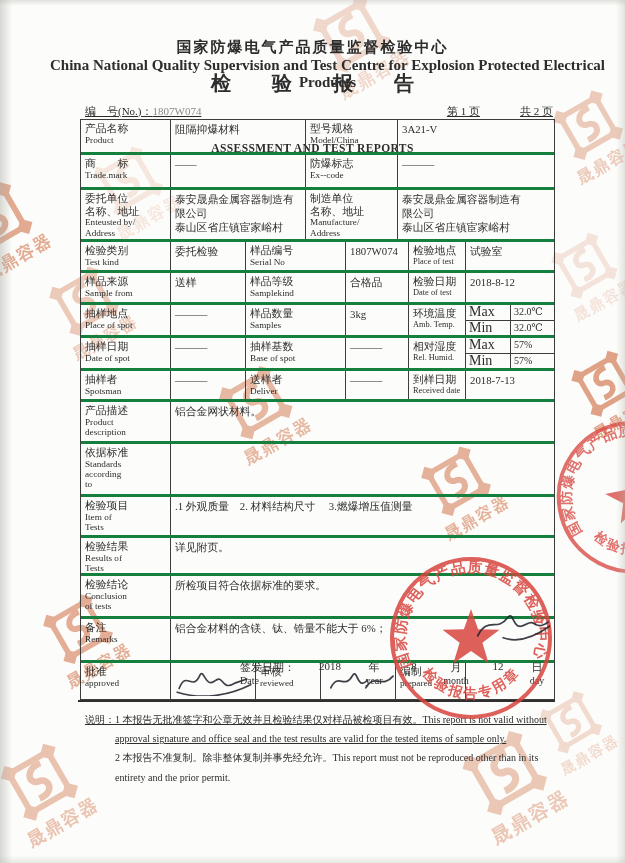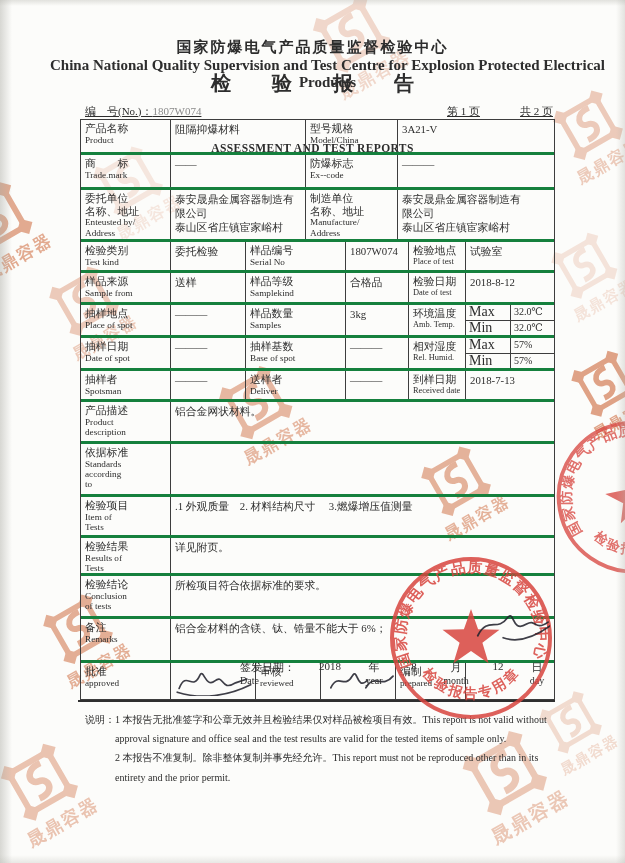--- a/index.html
+++ b/index.html
@@ -67,21 +67,21 @@
   .du .top { display:block; font-size:11px; }
   .du .bot { display:block; font-size:10px; }
   .du-label { text-align:left; width:66px; }
   .du-y{width:48px} .du-yu{width:40px} .du-m{width:40px} .du-mu{width:44px} .du-d{width:40px} .du-du{width:38px}
 
   .hr { position:absolute; left:78px; top:700px; width:477px; height:2px; background:#2f2f2f; z-index:2; }
 
   
   .notes { position:absolute; left:85px; top:710px; width:465px; z-index:2; }
   .note { margin:0; font-size:10px; line-height:1.92; padding-left:30px; }
-  .n1 { text-indent:-30px; }
+  .n1 { text-indent:-30px;text-decoration:underline; }
 
   
   .stamp { position:absolute; z-index:4; color:#d8453f; pointer-events:none; }
   .stamp-main { left:386px; top:553px; width:170px; height:170px; opacity:.85; }
   .stamp-edge { left:553px; top:417px; width:160px; height:160px; opacity:.76; transform:rotate(-10deg); }
   .stamp .ring { fill:none; stroke:currentColor; stroke-width:4; }
   .stamp .ringtext { font-size:15px; font-weight:bold; fill:currentColor; }
   .stamp .bottext { font-size:14px; font-weight:bold; fill:currentColor; }
   .stamp .star { fill:currentColor; }
   .sig-over { position:absolute; left:468px; top:608px; z-index:5; }

